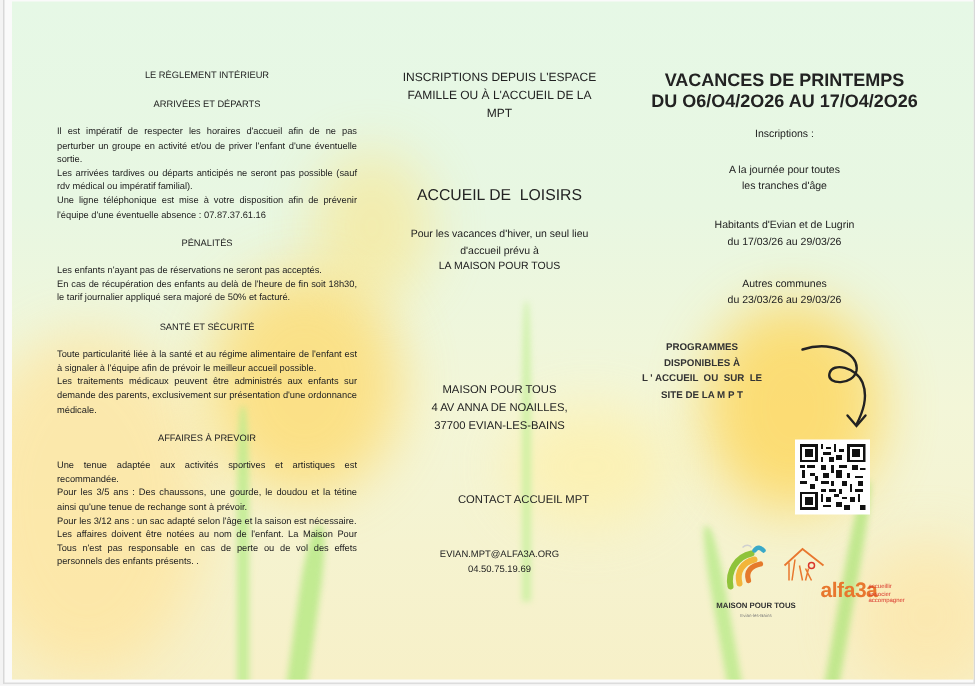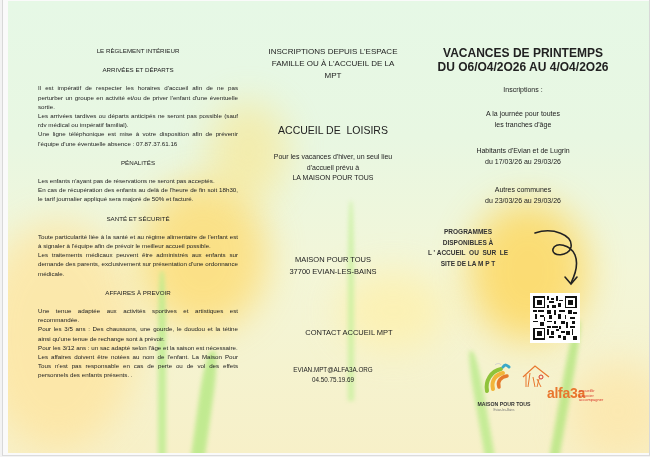--- a/index.html
+++ b/index.html
@@ -77,33 +77,34 @@
   <div class="panel p2">
     <div style="position:absolute;top:123px;left:0;width:160px;font-size:10.5px;white-space:pre;">ACCUEIL DE  LOISIRS</div>
     <div style="position:absolute;top:45px;left:12px;width:136px;font-size:8px;line-height:12px;">INSCRIPTIONS DEPUIS L'ESPACE FAMILLE OU À L'ACCUEIL DE LA MPT</div>
     <div style="position:absolute;top:151px;left:0;width:160px;font-size:7px;line-height:10.5px;">
       <div>Pour les vacances d'hiver, un seul lieu</div>
       <div>d'accueil prévu à</div>
       <div>LA MAISON POUR TOUS</div>
     </div>
     <div style="position:absolute;top:253px;left:0;width:160px;font-size:7.5px;line-height:12px;">
       <div>MAISON POUR TOUS</div>
+      <div>4 AV ANNA DE NOAILLES,</div>
       <div>37700 EVIAN-LES-BAINS</div>
     </div>
     <div style="position:absolute;top:327px;left:16px;width:160px;font-size:7.5px;">CONTACT ACCUEIL MPT</div>
     <div style="position:absolute;top:364px;left:0;width:160px;font-size:6.3px;line-height:10px;">
       <div>EVIAN.MPT@ALFA3A.ORG</div>
       <div>04.50.75.19.69</div>
     </div>
   </div>
 
   <div class="panel p3">
     <div style="position:absolute;top:45px;left:0;width:200px;font-size:12px;font-weight:bold;line-height:14px;">
       <div>VACANCES DE PRINTEMPS</div>
-      <div>DU O6/O4/2O26 AU 4/O4/2O26</div>
+      <div>DU O6/O4/2O26 AU 17/O4/2O26</div>
     </div>
     <div style="position:absolute;top:85px;left:0;width:200px;font-size:7px;">Inscriptions :</div>
     <div style="position:absolute;top:108px;left:0;width:200px;font-size:7px;line-height:10.5px;">
       <div>A la journée pour toutes</div>
       <div>les tranches d'âge</div>
     </div>
     <div style="position:absolute;top:145px;left:0;width:200px;font-size:7px;line-height:10.5px;">
       <div>Habitants d'Evian et de Lugrin</div>
       <div>du 17/03/26 au 29/03/26</div>
     </div>

